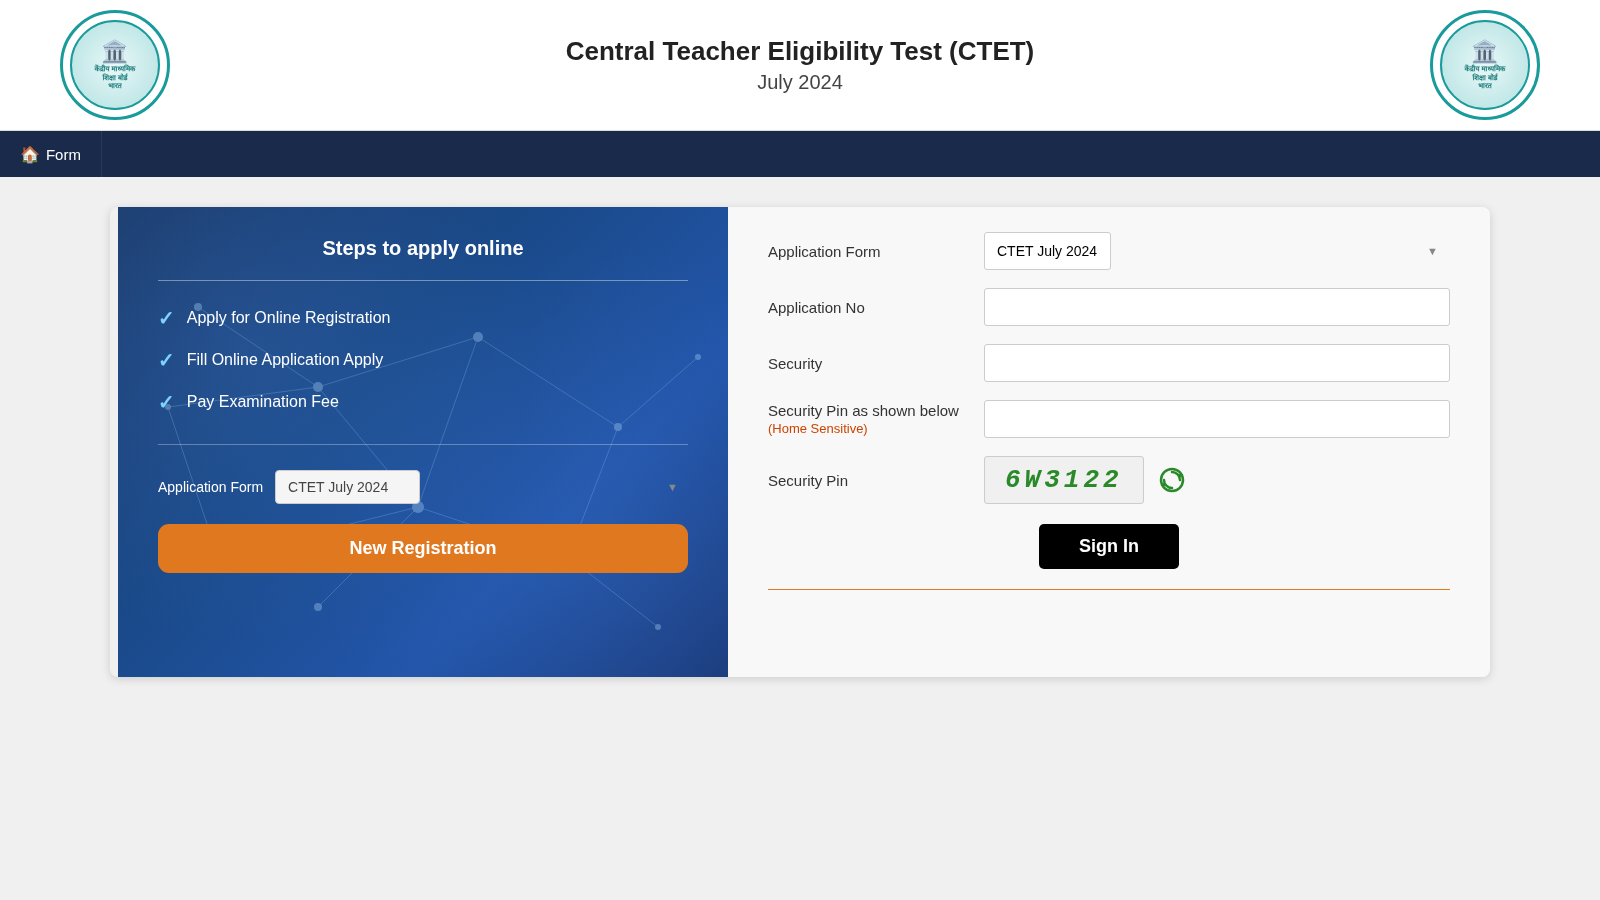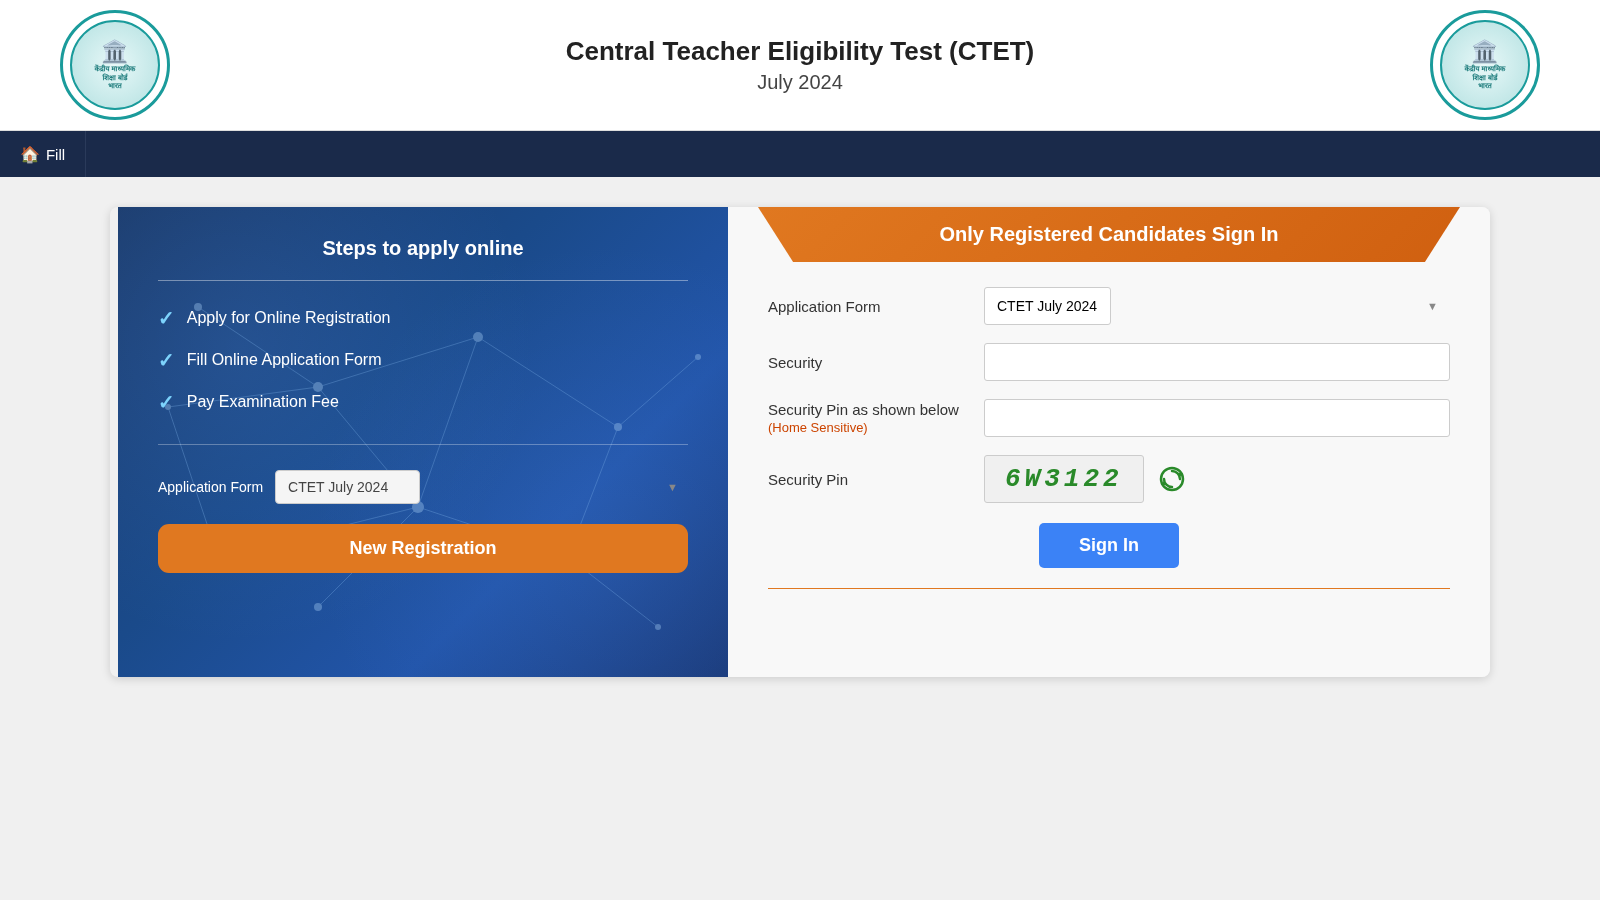--- a/index.html
+++ b/index.html
@@ -302,21 +302,21 @@
       background: transparent;
       border: none;
       cursor: pointer;
       display: flex;
       align-items: center;
       justify-content: center;
       font-size: 24px;
       color: #2a8a2a;
     }
     .sign-in-btn {
-      background: #3b82f6;
+      background: #000000;
       color: #fff;
       border: none;
       padding: 12px 40px;
       font-size: 18px;
       font-weight: bold;
       border-radius: 5px;
       cursor: pointer;
       display: block;
       margin: 20px auto 20px auto;
     }
@@ -365,21 +365,21 @@
     <div class="logo-inner">
       <span class="logo-emblem">🏛️</span>
       <span class="logo-text">केंद्रीय माध्यमिक<br>शिक्षा बोर्ड<br>भारत</span>
     </div>
   </div>
 </div>
 
 <nav class="navbar">
   <div class="nav-item">
     <span class="nav-home-icon">🏠</span>
-    <span>Fill</span>
+    <span>Form</span>
   </div>
 </nav>
 
 <div class="main-content">
 
   <div class="left-panel">
     <svg class="network-svg" viewBox="0 0 610 470" xmlns="http://www.w3.org/2000/svg">
       <line x1="80" y1="100" x2="200" y2="180" stroke="#7fb3e8" stroke-width="0.8"></line>
       <line x1="200" y1="180" x2="360" y2="130" stroke="#7fb3e8" stroke-width="0.8"></line>
       <line x1="360" y1="130" x2="500" y2="220" stroke="#7fb3e8" stroke-width="0.8"></line>
@@ -409,21 +409,21 @@
     <div class="left-panel-title">Steps to apply online</div>
     <hr class="divider-line">
 
     <ul class="steps-list">
       <li>
         <span class="check-icon">✓</span>
         <span>Apply for Online Registration</span>
       </li>
       <li>
         <span class="check-icon">✓</span>
-        <span>Fill Online Application Form</span>
+        <span>Fill Online Application Apply</span>
       </li>
       <li>
         <span class="check-icon">✓</span>
         <span>Pay Examination Fee</span>
       </li>
     </ul>
 
     <hr class="divider-line2">
 
     <div class="app-form-row">
@@ -432,33 +432,36 @@
         <select class="app-form-select">
           <option>CTET July 2024</option>
         </select>
       </div>
     </div>
 
     <button class="new-registration-btn">New Registration</button>
   </div>
 
   <div class="right-panel">
-    <div class="sign-in-header">Only Registered Candidates Sign In</div>
 
     <div class="sign-in-body">
 
       <div class="form-row">
         <label class="form-label">Application Form</label>
         <div class="select-wrapper-right">
           <select class="form-select-right">
             <option>CTET July 2024</option>
           </select>
         </div>
       </div>
 
+      <div class="form-row">
+        <label class="form-label">Application No</label>
+        <input type="text" class="form-input" style="">
+      </div>
 
       <div class="form-row">
         <label class="form-label">Security</label>
         <input type="password" class="form-input" style="">
       </div>
 
       <div class="form-row">
         <div style="flex: 0 0 200px;">
           <div class="form-label">Security Pin as shown below</div>
           <div class="case-sensitive">(Home Sensitive)</div>

